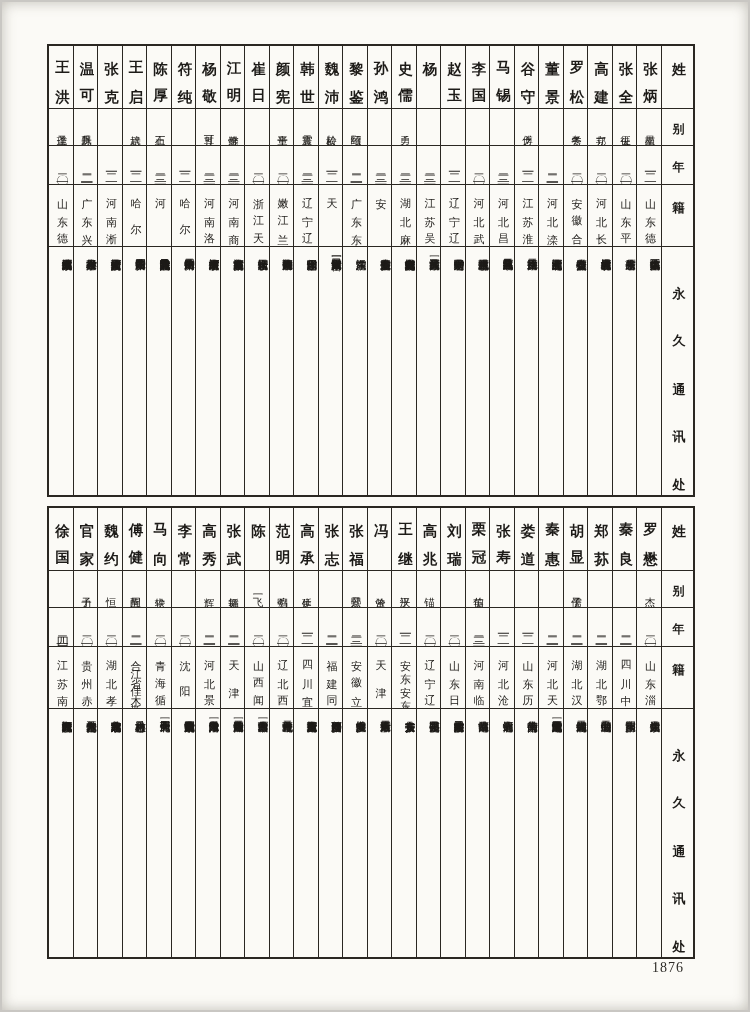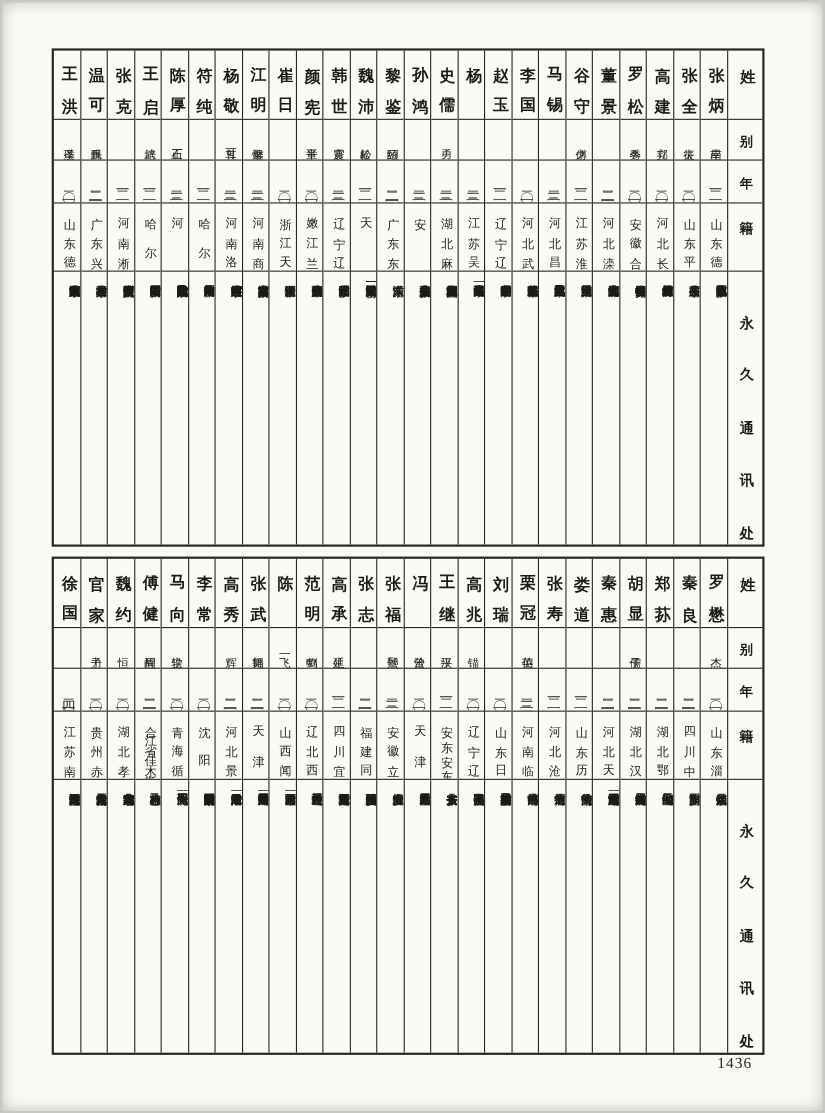--- a/index.html
+++ b/index.html
@@ -513,14 +513,14 @@
       <div class="col">
         <div class="cell c-name">徐国屏</div>
         <div class="cell c-alias"></div>
         <div class="cell c-age">二四</div>
         <div class="cell c-origin">江苏南通</div>
         <div class="cell c-addr">江苏海门西北顾大城镇宋祥兴转</div>
       </div>
 
   </div>
 
-  <div class="pagenum">1436</div>
+  <div class="pagenum">1876</div>
 </div>
 
 </body></html>

